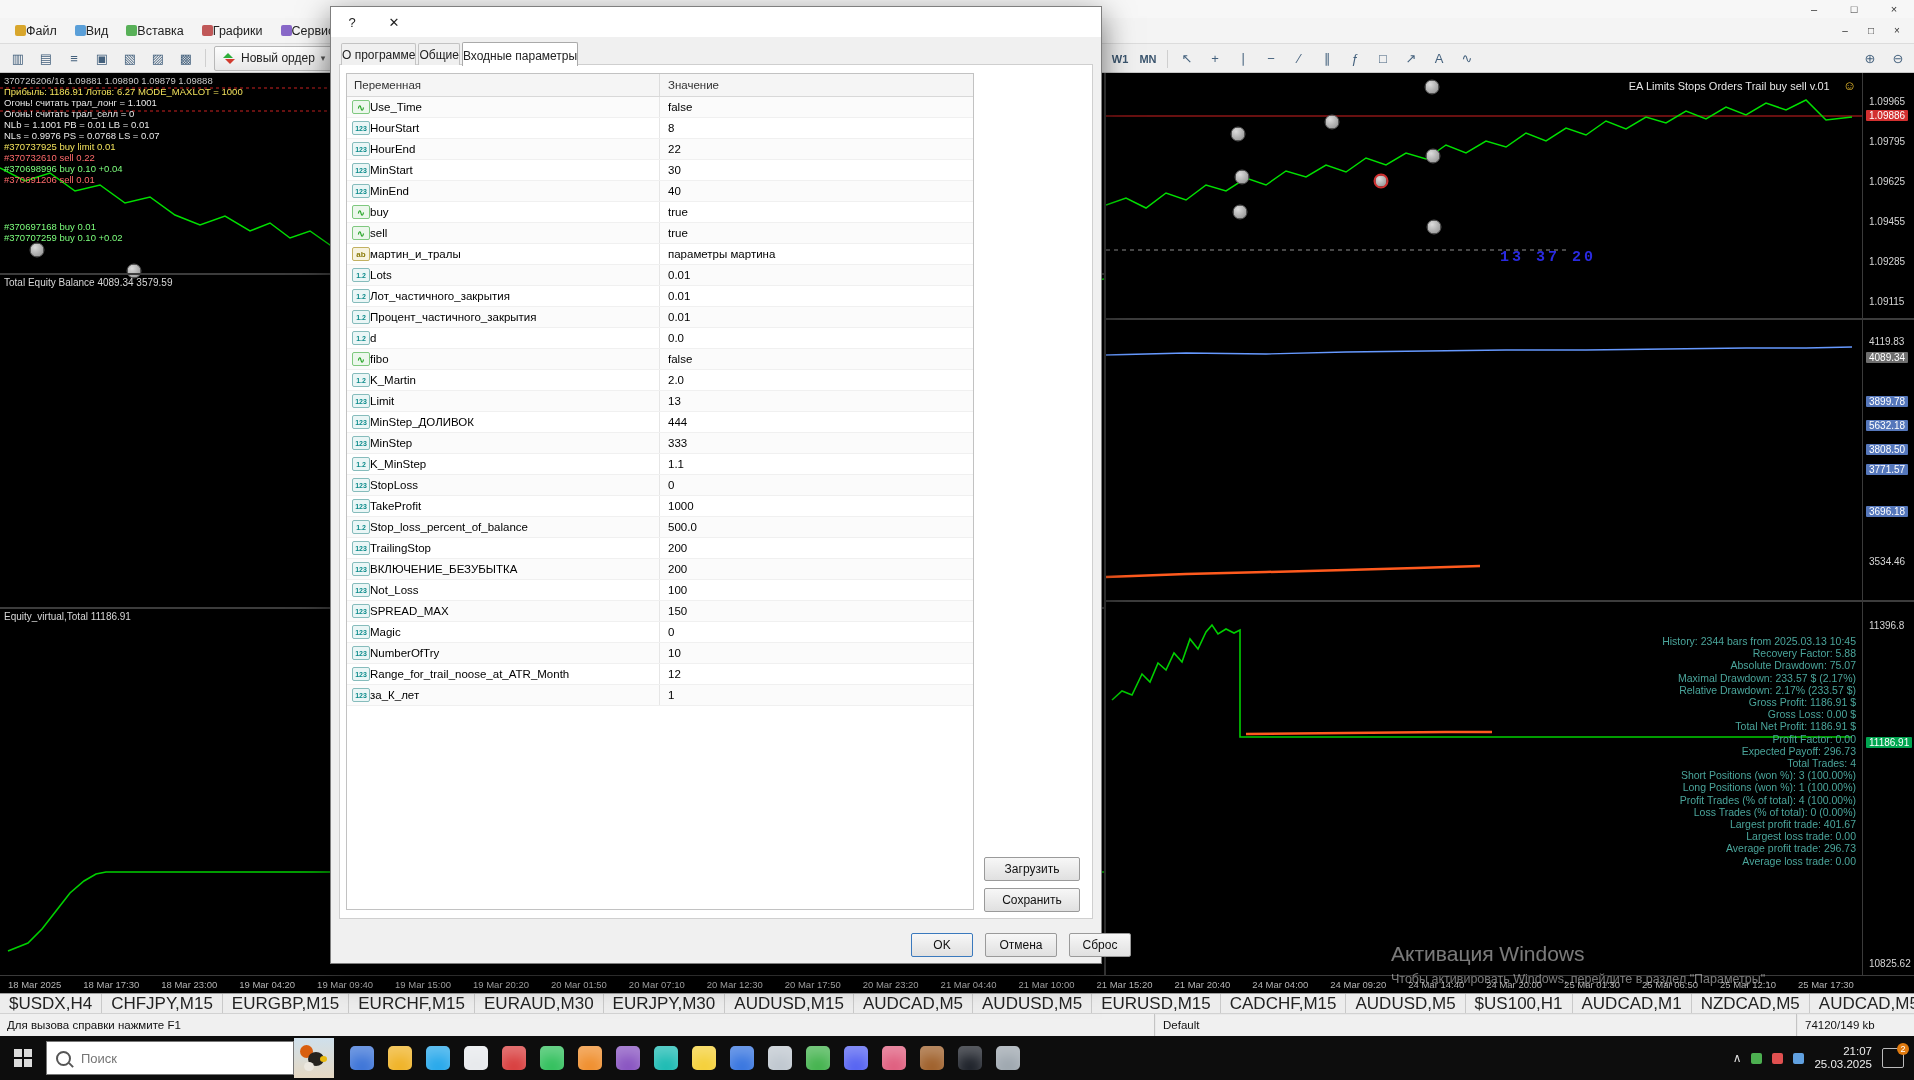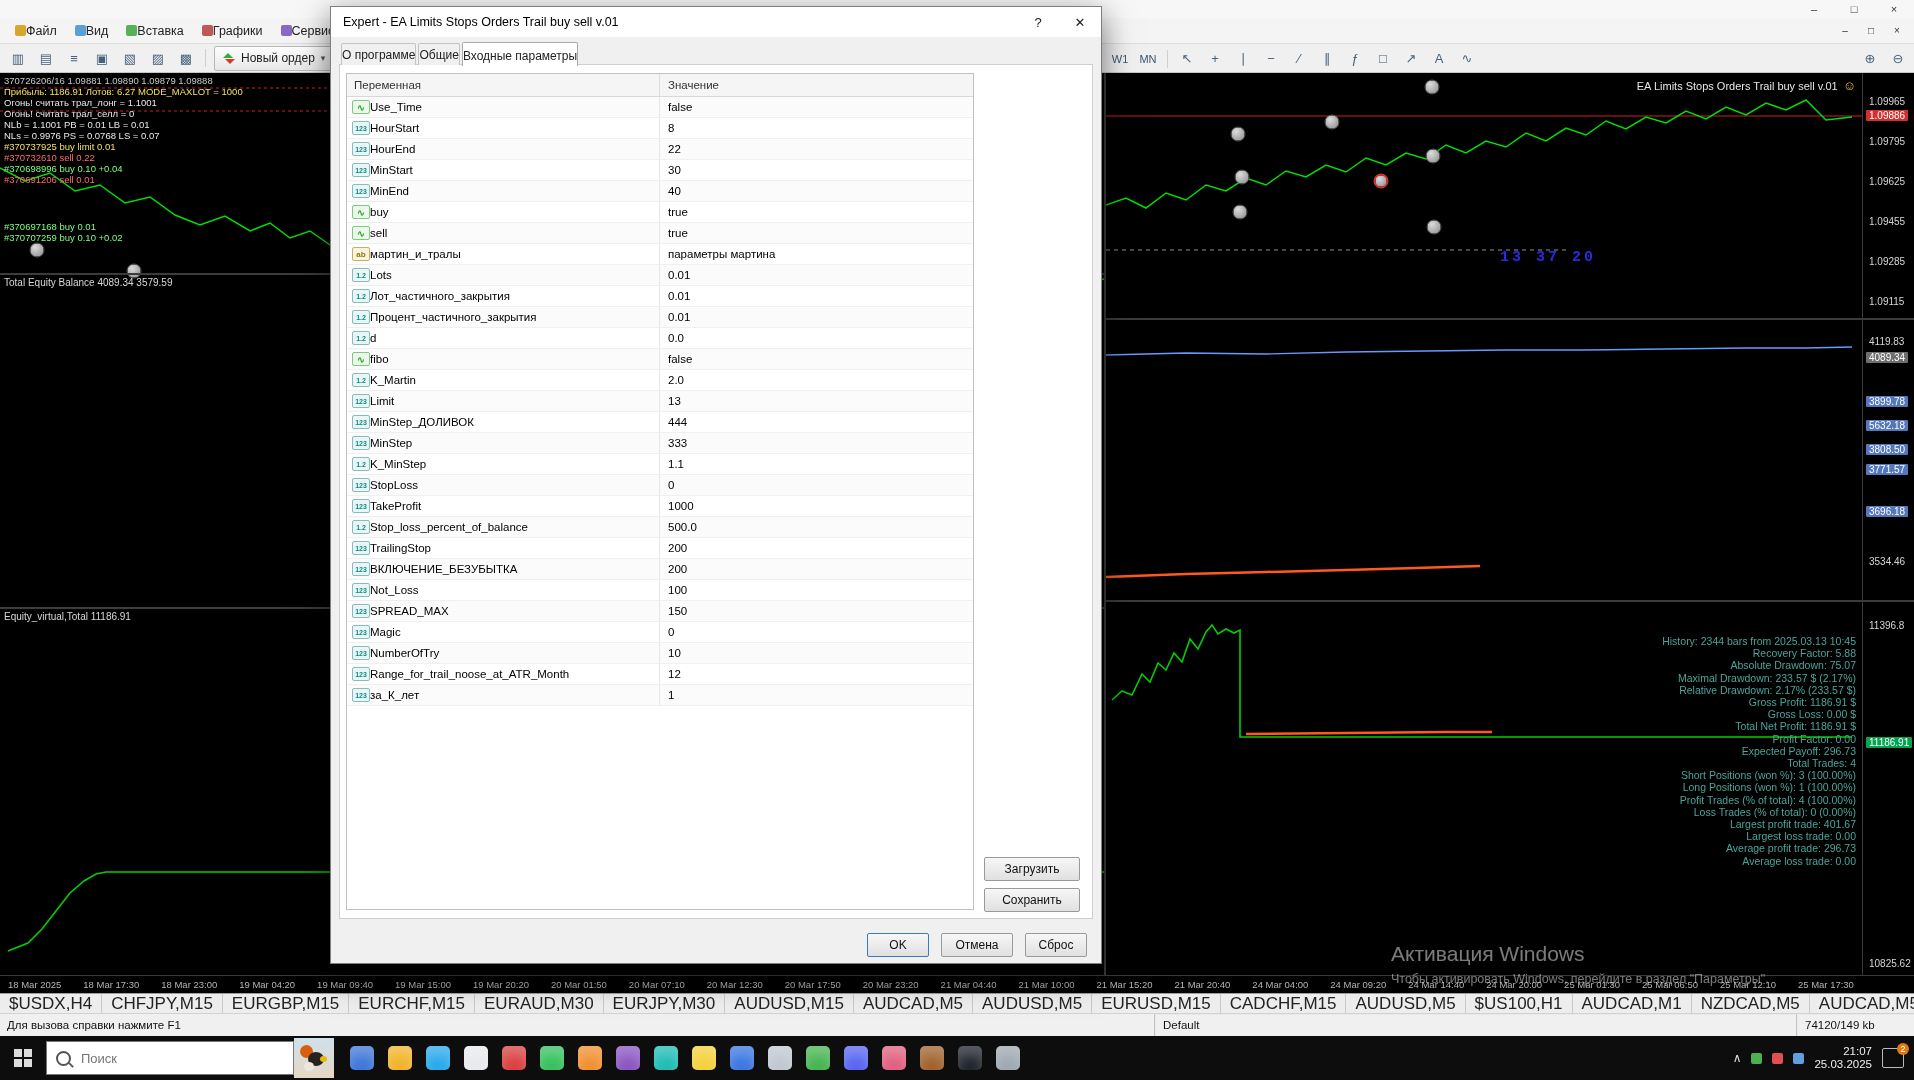--- a/index.html
+++ b/index.html
@@ -16,36 +16,36 @@
   .menu-right{margin-left:auto;display:flex;margin-right:4px;}
   .menu-right .wbtn{width:26px;height:16px;font-size:10px;}
   .toolbar{left:0;top:44px;width:1914px;height:29px;background:#f0f0f0;border-bottom:1px solid #c6c6c6;display:flex;align-items:center;padding-left:4px;box-sizing:border-box;}
   .tbtn{min-width:24px;height:23px;display:inline-flex;align-items:center;justify-content:center;font-size:13px;color:#44617d;border:1px solid transparent;border-radius:2px;margin:0 1px;}
   .tsep{width:1px;height:18px;background:#cfcfcf;margin:0 5px;}
   .new-order{display:inline-flex;align-items:center;gap:6px;height:23px;padding:0 8px;border:1px solid #b8b8b8;border-radius:2px;background:linear-gradient(#fdfdfd,#e8e8e8);font-size:12px;color:#222;margin:0 3px;}
   .no-ico{width:12px;height:12px;position:relative;}
   .no-ico::before{content:"";position:absolute;left:0;top:1px;border:5px solid transparent;border-bottom-color:#2eae3a;border-top:none;}
   .no-ico::after{content:"";position:absolute;right:0;bottom:0;border:5px solid transparent;border-top-color:#d23b2e;border-bottom:none;}
   .caret{font-size:9px;color:#555;}
-  .tf-btn{min-width:24px;height:21px;display:inline-flex;align-items:center;justify-content:center;font-size:11px;font-weight:normal;color:#3b556e;border:1px solid transparent;margin:12px 1px;}
+  .tf-btn{min-width:24px;height:21px;display:inline-flex;align-items:center;justify-content:center;font-size:11px;font-weight:bold;color:#3b556e;border:1px solid transparent;margin:12px 1px;}
   .toolbar-right{position:absolute;left:1106px;right:2px;top:44px;height:29px;display:flex;align-items:center;}
   .tspacer{flex:1;}
 
   
   .chart-area{left:0;top:73px;width:1914px;height:902px;background:#000;}
   .left-chart{position:absolute;left:0;top:0;width:1104px;height:902px;overflow:hidden;}
   .right-chart{position:absolute;left:1104px;top:0;width:758px;height:902px;border-left:2px solid #3a3a3a;overflow:hidden;box-sizing:border-box;}
   .scale-col{position:absolute;left:1862px;top:0;width:52px;height:902px;border-left:1px solid #3a3a3a;background:#000;overflow:hidden;box-sizing:border-box;}
   .hdiv{position:absolute;left:0;right:0;height:2px;background:#3c3c3c;}
   .sub-label{position:absolute;left:4px;font-size:10px;color:#d8d8d8;white-space:nowrap;}
   .overlay{position:absolute;left:4px;top:2px;}
   .ovl{font-size:9.5px;line-height:11px;white-space:nowrap;}
   .mk{position:absolute;width:15px;height:15px;border-radius:50%;background:radial-gradient(circle at 35% 30%,#dcdcdc,#8a8a8a);border:1px solid #555;transform:translate(-50%,-50%);box-sizing:border-box;}
   .mk.red{border:2px solid #d03030;}
-  .ea-label{position:absolute;right:6px;top:5px;display:flex;align-items:center;gap:5px;}
+  .ea-label{position:absolute;right:6px;top:5px;display:flex;align-items:center;gap:13px;}
   .ea-name{font-size:11px;color:#e6e6e6;white-space:nowrap;}
   .smiley{font-size:13px;color:#f4c430;}
   .timer{position:absolute;left:394px;top:164px;font-size:15px;font-weight:bold;letter-spacing:3px;color:#2a2ae0;font-family:Liberation Mono, monospace;margin-top:12px;}
   .stats{position:absolute;right:6px;top:562px;text-align:right;}
   .stat-line{font-size:10.5px;line-height:12.2px;color:#4aa59b;white-space:nowrap;}
   .ptick{position:absolute;left:3px;font-size:10px;color:#d6d6d6;white-space:nowrap;padding:0 3px;border-radius:1px;}
   .t-red{background:#d23030;color:#fff;}
   .t-blue{background:#5577bb;color:#fff;}
   .t-gray{background:#6e6e6e;color:#fff;}
   .t-green{background:#00a550;color:#fff;}
@@ -111,21 +111,21 @@
   .pval{border-left:1px solid #e6e6e6;padding-left:8px;display:flex;align-items:center;overflow:hidden;}
   .picon{width:18px;height:14px;border-radius:2px;display:inline-flex;align-items:center;justify-content:center;flex:0 0 18px;font-weight:bold;box-sizing:border-box;}
   .picon[data-type="int"]{background:#eaf6f6;border:1px solid #86bcbc;}
   .picon[data-type="int"]::before{content:"123";font-size:7px;color:#0a8a8a;}
   .picon[data-type="double"]{background:#eaf6f6;border:1px solid #86bcbc;}
   .picon[data-type="double"]::before{content:"1.2";font-size:7px;color:#0a8a8a;}
   .picon[data-type="bool"]{background:#ecf7ec;border:1px solid #7fc87f;}
   .picon[data-type="bool"]::before{content:"∿";font-size:10px;color:#1ba01b;}
   .picon[data-type="string"]{background:#f7f3df;border:1px solid #c2b161;}
   .picon[data-type="string"]::before{content:"ab";font-size:8px;color:#8a7a0a;}
-  .btn{position:absolute;height:24px;background:linear-gradient(#f7f7f7,#e0e0e0);border:1px solid #9a9a9a;border-radius:2px;font-size:12px;color:#111;font-family:inherit;}
+  .btn{position:absolute;height:24px;background:linear-gradient(#f7f7f7,#e0e0e0);border:1px solid #9a9a9a;border-radius:2px;font-size:12px;color:#111;font-family:inherit;margin-left:44px;}
   .btn-load{right:12px;bottom:37px;width:96px;}
   .btn-save{right:12px;bottom:6px;width:96px;}
   .btn-ok{left:536px;top:926px;width:62px;border-color:#3a79bd;}
   .btn-cancel{left:610px;top:926px;width:72px;}
   .btn-reset{left:694px;top:926px;width:62px;}
 </style>
 </head>
 <body>
 
 <div class="screen">
@@ -418,21 +418,20 @@
     </div>
   </div>
 
   <div class="ab watermark">
     <div class="wm1">Активация Windows</div>
     <div class="wm2">Чтобы активировать Windows, перейдите в раздел "Параметры".</div>
   </div>
 
   <div class="ab dialog">
     <div class="dlg-title">
-      <span class="dlg-title-text">Expert - EA Limits Stops Orders Trail buy sell v.01</span>
       <span class="dlg-sys">
         <button>?</button>
         <button>✕</button>
       </span>
     </div>
     <div class="dlg-tabs">
       <span class="tab">О программе</span>
       <span class="tab">Общие</span>
       <span class="tab active">Входные параметры</span>
     </div>

